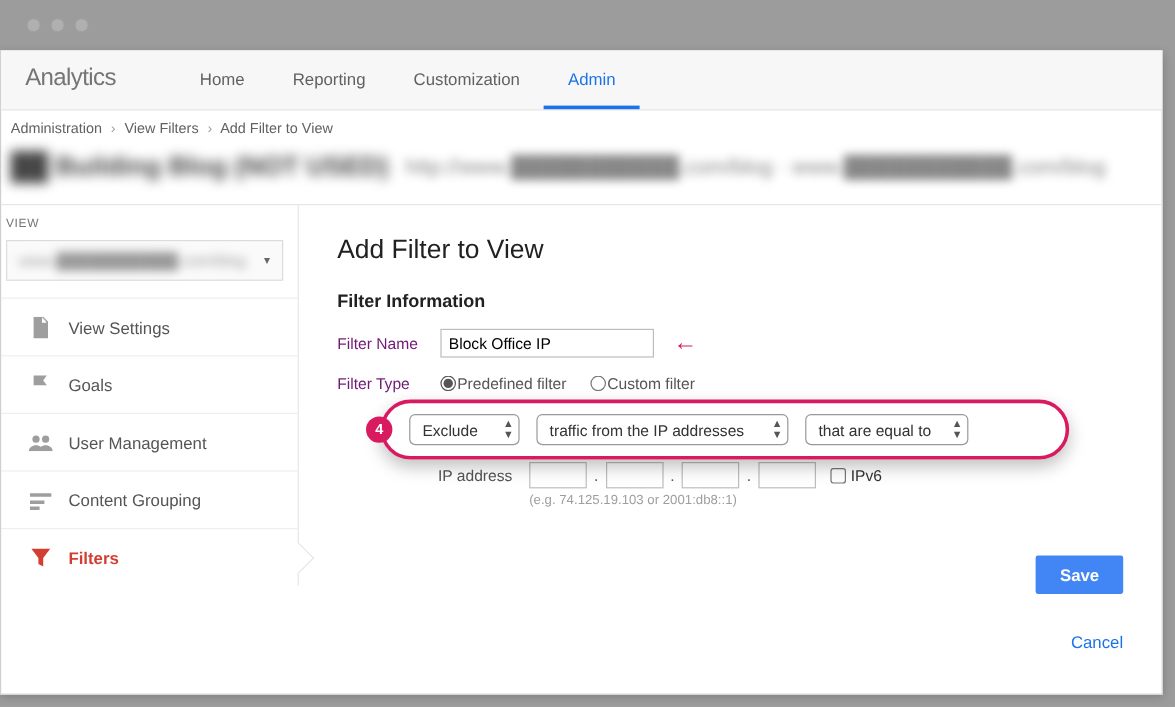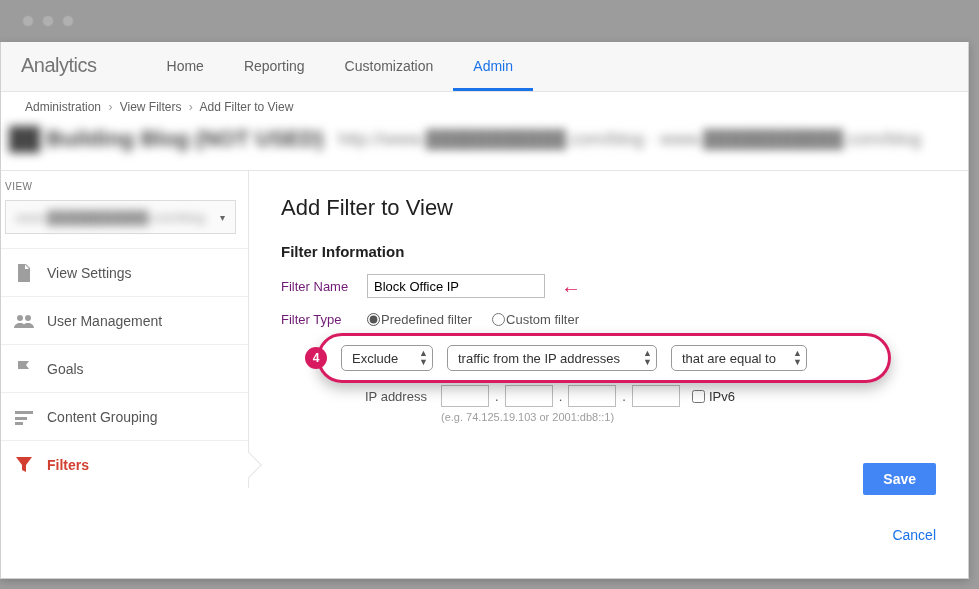--- a/index.html
+++ b/index.html
@@ -12,37 +12,37 @@
   .dot { width: 12px; height: 12px; border-radius: 50%; background: #b0b0b0; border: 1px solid #a0a0a0; }
 
   .chrome { background: #fff; position: absolute; top: 42px; left: 0; right: 10px; bottom: 10px; border: 1px solid #d0d0d0; border-top: none; box-shadow: 0 2px 8px rgba(0,0,0,0.2); }
 
   .topbar { height: 50px; border-bottom: 1px solid #e5e5e5; display: flex; align-items: flex-end; padding-left: 8px; background: #f7f7f7; }
   .logo { font-size: 20px; color: #757575; margin: 0 50px 14px 12px; letter-spacing: -0.5px; }
   .topnav { display: flex; align-items: flex-end; height: 100%; }
   .topnav a { padding: 16px 20px 14px; color: #616161; font-size: 14px; text-decoration: none; border-bottom: 3px solid transparent; }
   .topnav a.active { color: #1a73e8; border-bottom-color: #1a73e8; }
 
-  .breadcrumb { padding: 8px 24px; font-size: 12px; color: #616161; }
+  .breadcrumb { padding: 8px 8px; font-size: 12px; color: #616161; }
   .breadcrumb span.sep { margin: 0 4px; color: #9e9e9e; }
 
   .blurred-title-row { padding: 4px 8px 18px; display: flex; align-items: center; gap: 14px; }
   .blur-block { filter: blur(5px); color: #444; font-weight: 700; font-size: 22px; white-space: nowrap; }
   .blur-sub { filter: blur(4px); color: #888; font-size: 18px; white-space: nowrap; flex: 1; overflow: hidden; }
 
   .body { display: flex; align-items: flex-start; border-top: 1px solid #e5e5e5; }
 
   .sidebar { width: 248px; border-right: 1px solid #e5e5e5; padding-top: 10px; position: relative; }
   .sidebar-header { font-size: 10px; letter-spacing: 0.5px; color: #757575; padding: 0 0 8px 4px; }
   .view-select { margin: 0 12px 14px 4px; height: 34px; border: 1px solid #dcdcdc; background: #fafafa; display: flex; align-items: center; justify-content: space-between; padding: 0 10px; }
   .view-select .vs-text { filter: blur(4px); color: #999; font-size: 13px; }
   .view-select .vs-caret { font-size: 10px; color: #666; }
 
   .navlist { list-style: none; }
-  .navlist li { display: flex; align-items: center; height: 48px; padding: 0 12px; border-top: 1px solid #eee; cursor: pointer; color: #555; font-size: 14px; position: relative; }
+  .navlist li { display: flex; align-items: center; height: 48px; padding: 0 22px; border-top: 1px solid #eee; cursor: pointer; color: #555; font-size: 14px; position: relative; }
   .navlist li .ic { width: 22px; margin-right: 12px; display: flex; align-items: center; justify-content: center; color: #9e9e9e; }
   .navlist li.active { color: #d23f31; font-weight: 600; }
   .navlist li.active .ic { color: #d23f31; }
   .navlist li.active::after { content: ""; position: absolute; right: -10px; top: 50%; transform: translateY(-50%) rotate(45deg); width: 18px; height: 18px; background: #fff; border-top: 1px solid #e5e5e5; border-right: 1px solid #e5e5e5; }
 
   .main { flex: 1; padding: 24px 32px; }
   h1.page-title { font-size: 22px; font-weight: 400; color: #212121; margin-bottom: 22px; }
   h2.section { font-size: 15px; font-weight: 700; color: #212121; margin-bottom: 14px; }
 
   .row { display: flex; align-items: center; margin-bottom: 14px; }
@@ -123,35 +123,35 @@
               <span class="ic">
                 <svg width="16" height="18" viewBox="0 0 16 18">
                     <path fill="currentColor" d="M2 0h8l4 4v14H2z M9 1v4h4" stroke="#fff" stroke-width="0"></path>
                     <path fill="#fff" d="M9 0v4h4L9 0z" opacity="0.4"></path>
                   </svg>
               </span>
               <span>View Settings</span>
             </li>
             <li>
               <span class="ic">
+                <svg width="16" height="18" viewBox="0 0 16 18">
+                    <path d="M2 0v18M2 1h11l-3 4 3 4H2" fill="currentColor"></path>
+                  </svg>
+              </span>
+              <span>Goals</span>
+            </li>
+            <li>
+              <span class="ic">
                 <svg width="20" height="14" viewBox="0 0 20 14">
                     <circle cx="6" cy="4" r="3" fill="currentColor"></circle>
                     <circle cx="14" cy="4" r="3" fill="currentColor"></circle>
                     <path d="M0 14c0-3 3-5 6-5s6 2 6 5M8 14c0-3 3-5 6-5s6 2 6 5" fill="currentColor"></path>
                   </svg>
               </span>
               <span>User Management</span>
-            </li>
-            <li>
-              <span class="ic">
-                <svg width="16" height="18" viewBox="0 0 16 18">
-                    <path d="M2 0v18M2 1h11l-3 4 3 4H2" fill="currentColor"></path>
-                  </svg>
-              </span>
-              <span>Goals</span>
             </li>
             <li>
               <span class="ic">
                 <svg width="18" height="16" viewBox="0 0 18 16">
                     <path d="M0 2h18v3H0zM0 8h12v3H0zM0 13h8v3H0z" fill="currentColor"></path>
                   </svg>
               </span>
               <span>Content Grouping</span>
             </li>
             <li class="active">

